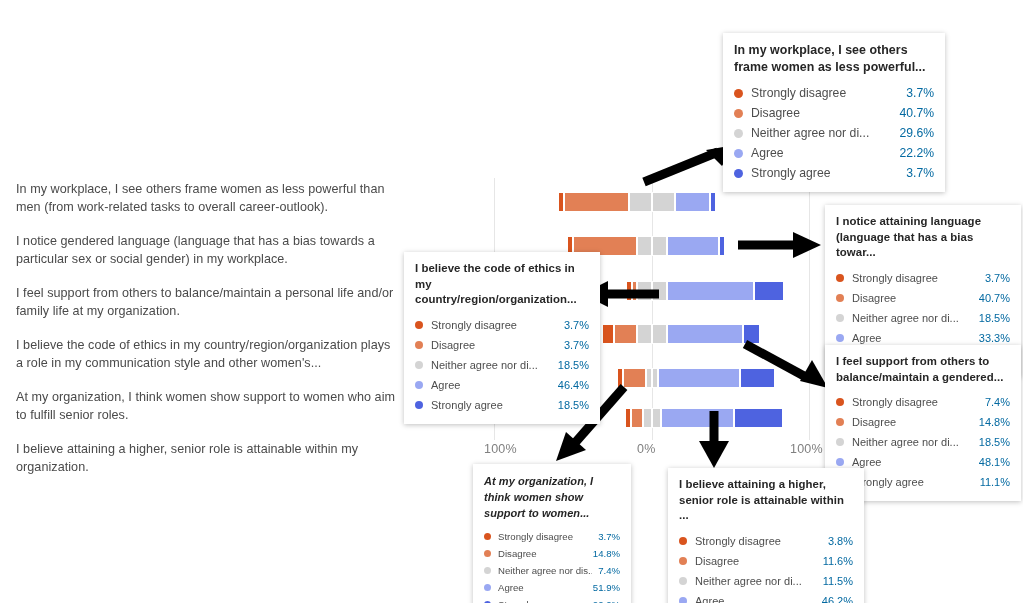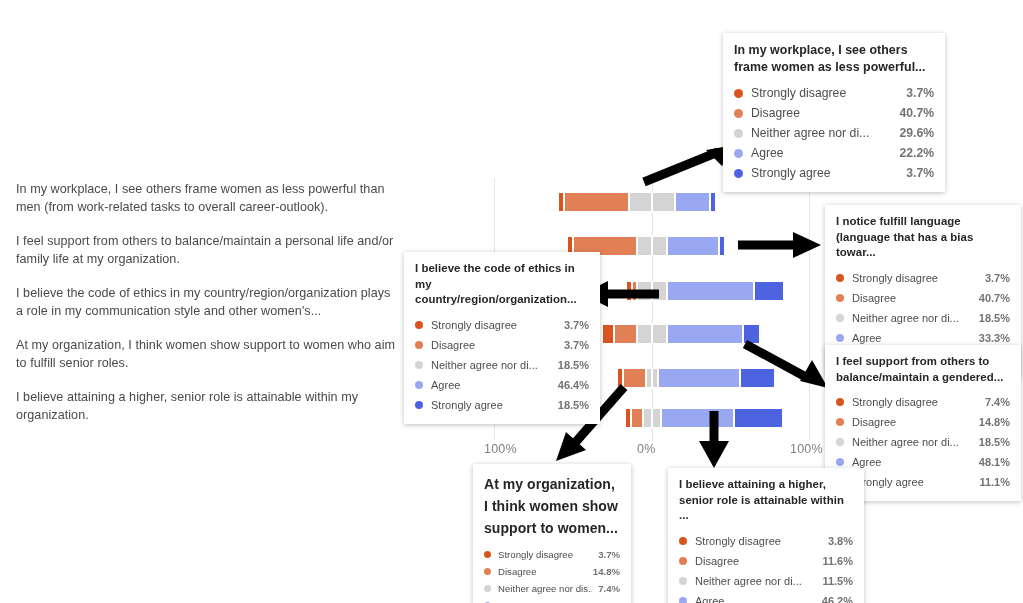--- a/index.html
+++ b/index.html
@@ -32,34 +32,34 @@
     padding:9px 11px 9px 11px;box-sizing:border-box;
   }
   .tip-title{
     font-size:11.4px;font-weight:bold;color:#262626;line-height:15.5px;
     margin-bottom:7px;letter-spacing:.05px;
   }
   .tip-row{display:flex;align-items:center;height:20px;}
   .dot{width:8px;height:8px;border-radius:50%;flex:0 0 8px;margin-right:8px;}
   .tip-label{font-size:11px;color:#4d4d4d;flex:1 1 auto;white-space:nowrap;
              overflow:hidden;text-overflow:clip;letter-spacing:.02px;}
-  .tip-val{font-size:11px;font-weight:bold;color:#737373;text-align:left;
+  .tip-val{font-size:11px;font-weight:normal;color:#0369a1;text-align:left;
            white-space:nowrap;margin-left:6px;}
 
   
   .tip.wide{width:222px;}
   .tip.wide .tip-label{font-size:12.2px;}
   .tip.wide .tip-val{font-size:12.2px;}
   .tip.wide .tip-title{font-size:12.4px;line-height:17px;}
   .tip.wide .tip-row{height:20px;}
   .tip.wide .dot{width:9px;height:9px;flex:0 0 9px;}
 
   .tip.med{width:196px;}
   .tip.sm{width:158px;}
-  .tip.sm .tip-title{font-size:14px;line-height:22px;}
+  .tip.sm .tip-title{font-size:11px;line-height:16px;font-style:italic;}
   .tip.sm .tip-label{font-size:9.6px;}
   .tip.sm .tip-val{font-size:9.6px;}
   .tip.sm .tip-row{height:17px;}
   .tip.sm .dot{width:7px;height:7px;flex:0 0 7px;margin-right:7px;}
 
   
   #tip-powerful{left:723px;top:33px;}
   #tip-gendered{left:825px;top:205px;}
   #tip-support{left:825px;top:345px;}
   #tip-ethics{left:404px;top:252px;}
@@ -69,20 +69,21 @@
   
   .arrow{position:absolute;}
 </style>
 </head>
 <body>
 
 <div class="stage">
 
   <div id="statements">
     <div class="statement">In my workplace, I see others frame women as less powerful than men (from work-related tasks to overall career-outlook).</div>
+    <div class="statement">I notice gendered language (language that has a bias towards a particular sex or social gender) in my workplace.</div>
     <div class="statement">I feel support from others to balance/maintain a personal life and/or family life at my organization.</div>
     <div class="statement">I believe the code of ethics in my country/region/organization plays a role in my communication style and other women's...</div>
     <div class="statement">At my organization, I think women show support to women who aim to fulfill senior roles.</div>
     <div class="statement">I believe attaining a higher, senior role is attainable within my organization.</div>
   </div>
 
   <div id="chart">
     <div class="gridline" style="left:0px;"></div>
     <div class="gridline" style="left:158px;"></div>
     <div class="gridline" style="left:315px;"></div>
@@ -199,21 +200,21 @@
         </div>
         <div class="tip-row">
           <span class="dot" style="background: rgb(78, 99, 224);"></span>
           <span class="tip-label">Strongly agree</span>
           <span class="tip-val">3.7%</span>
         </div>
       </div>
   </div>
 
   <div class="tip med" id="tip-gendered">
-    <div class="tip-title">I notice fulfill language (language that has a bias towar...</div>
+    <div class="tip-title">I notice attaining language (language that has a bias towar...</div>
     <div class="tip-rows">
         <div class="tip-row">
           <span class="dot" style="background: rgb(217, 84, 30);"></span>
           <span class="tip-label">Strongly disagree</span>
           <span class="tip-val">3.7%</span>
         </div>
         <div class="tip-row">
           <span class="dot" style="background: rgb(226, 128, 85);"></span>
           <span class="tip-label">Disagree</span>
           <span class="tip-val">40.7%</span>

